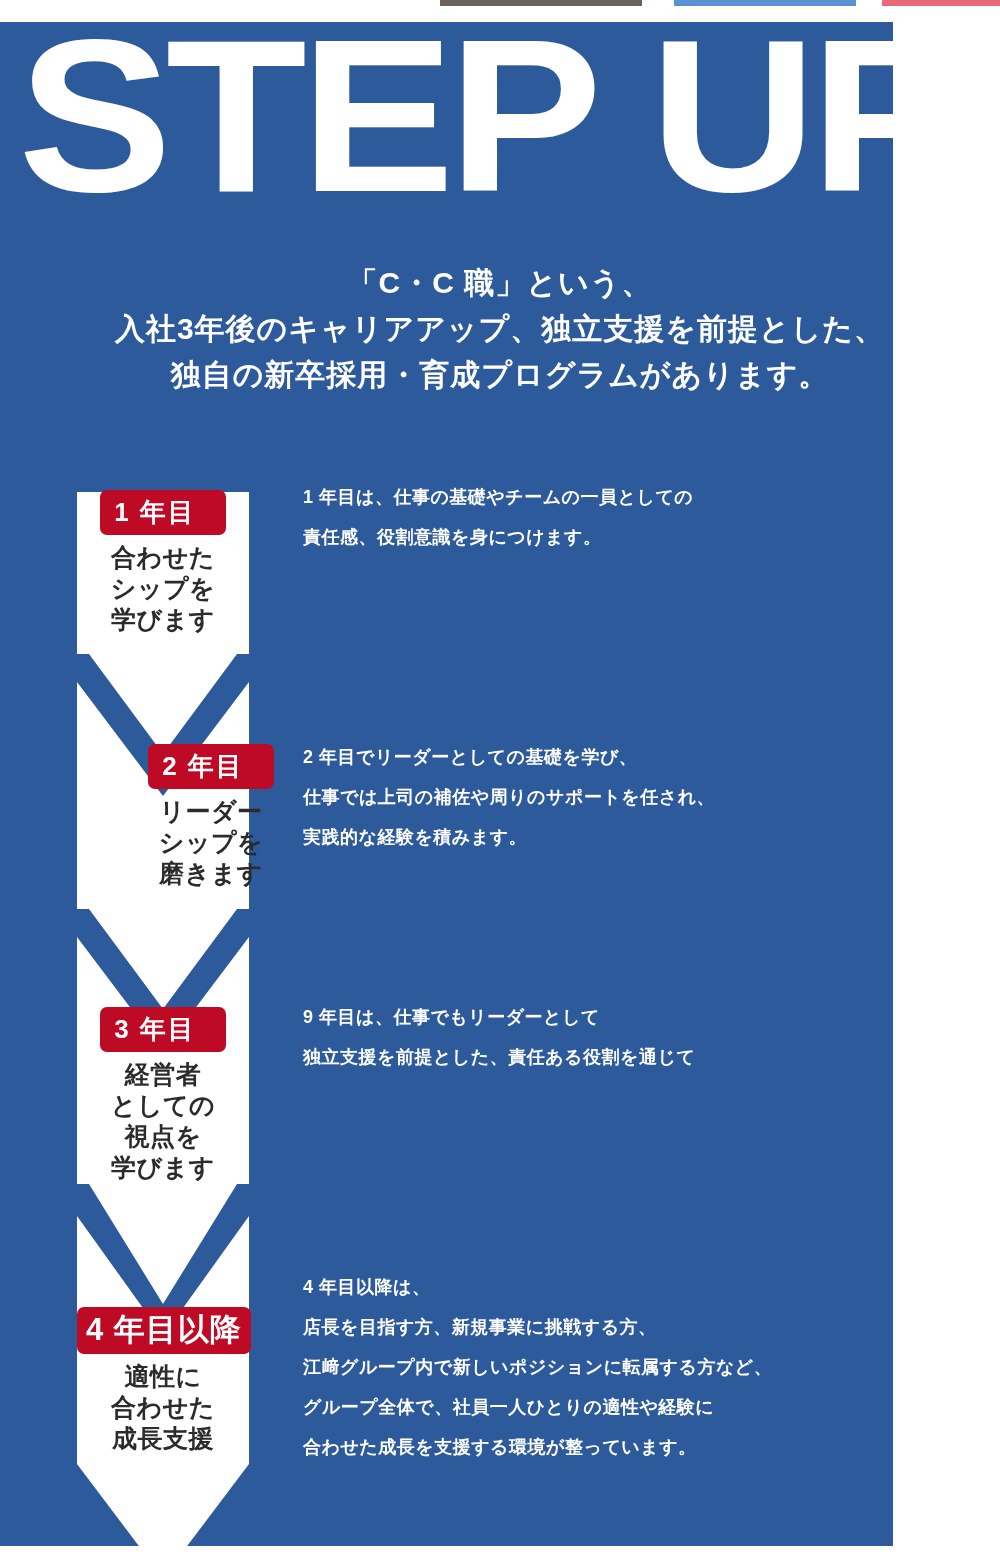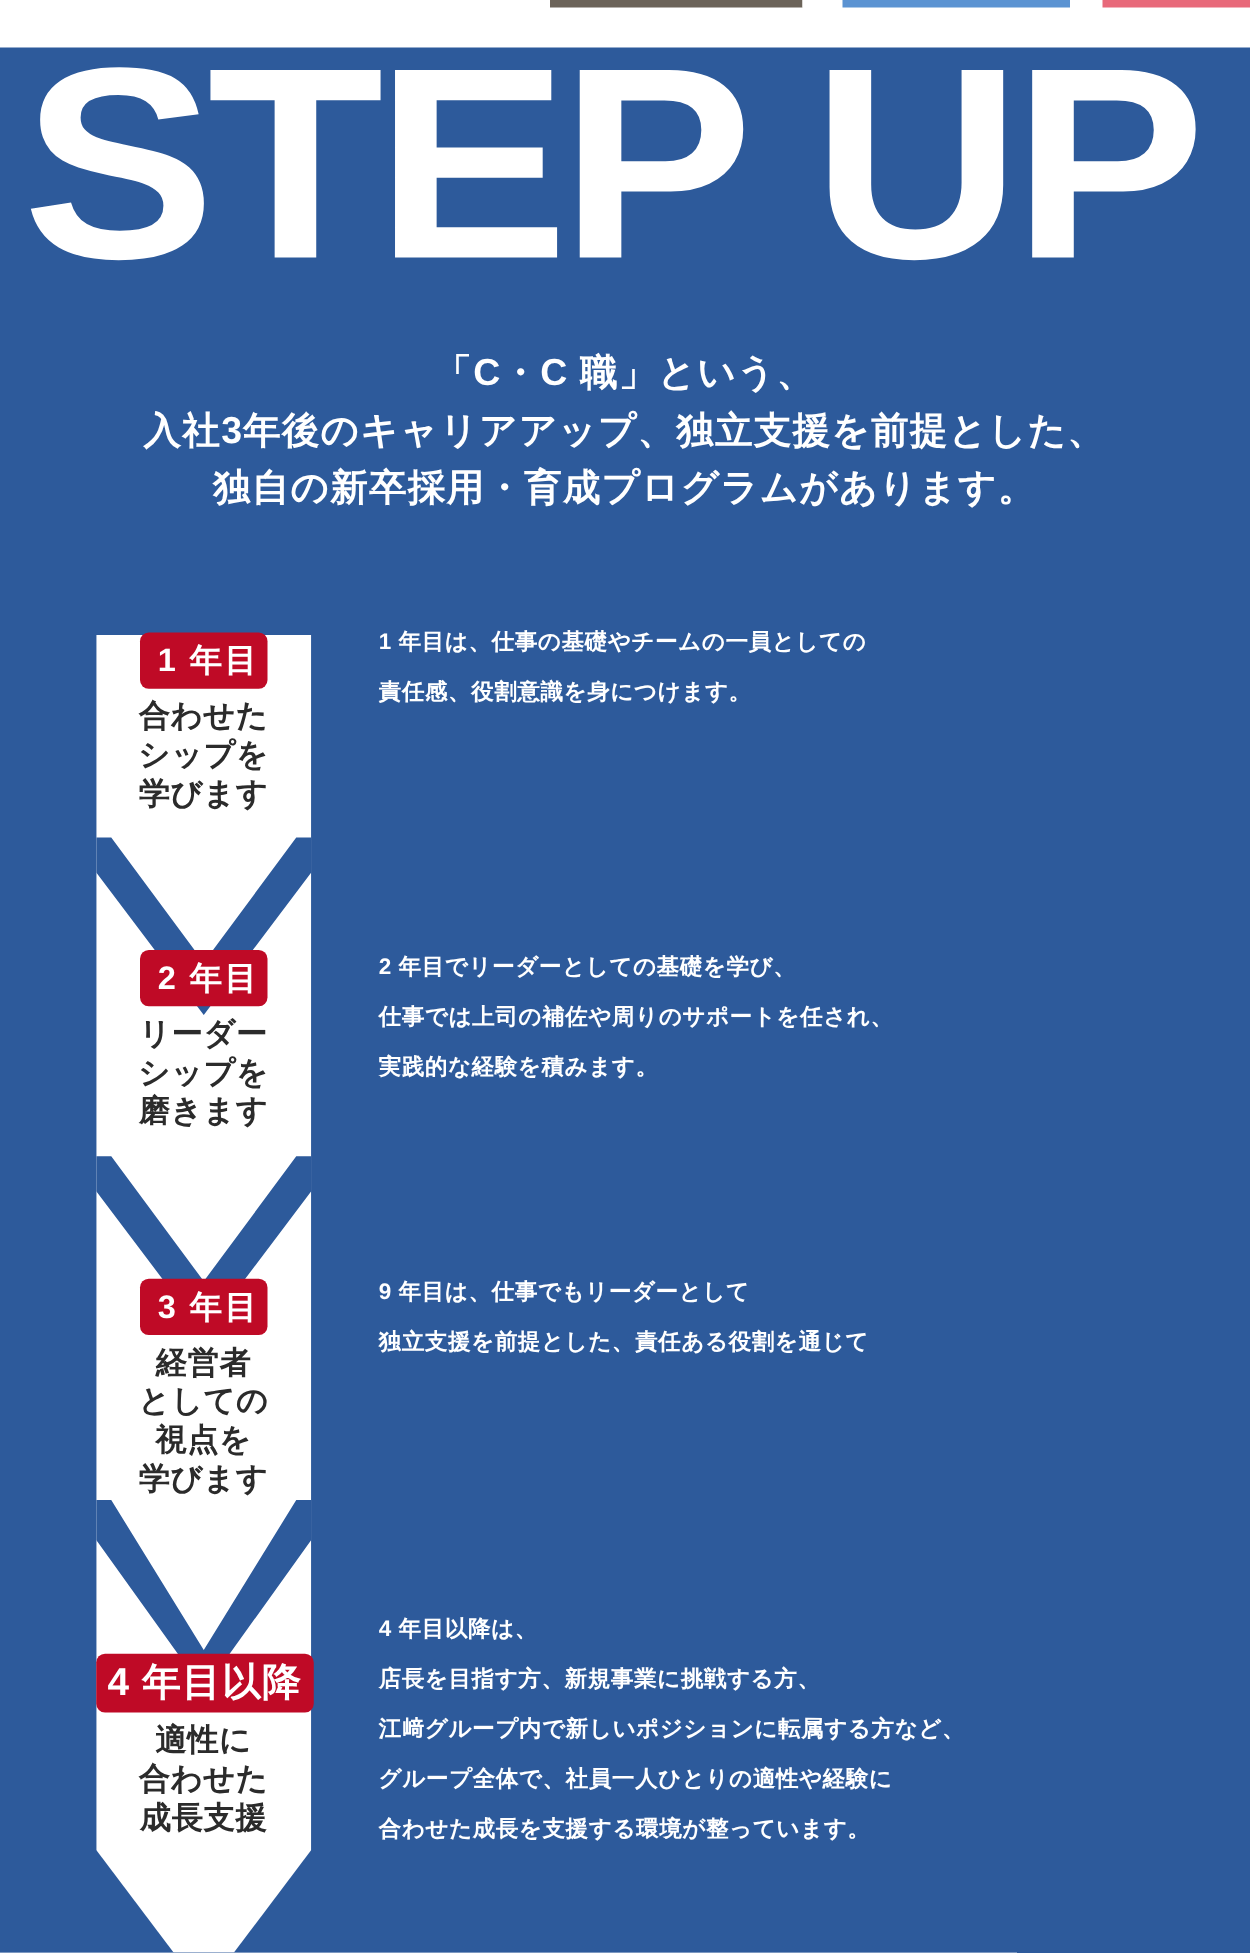--- a/index.html
+++ b/index.html
@@ -17,21 +17,21 @@
   .top-strip .seg{height:6px;}
   .seg-white{flex:0 0 440px;background:#ffffff;}
   .seg-grey {flex:0 0 202px;background:#6b6359;}
   .seg-gap1 {flex:0 0 32px;background:#ffffff;}
   .seg-blue {flex:0 0 182px;background:#5b93d2;}
   .seg-gap2 {flex:0 0 26px;background:#ffffff;}
   .seg-red  {flex:1 1 auto;background:#e8697a;}
 
   
   .panel{
-    position:absolute;left:0;top:38px;width:1000px;height:1524px;
+    position:absolute;left:0;top:22px;width:893px;height:1524px;
     background:#2d5a9b;
     overflow:hidden;
   }
 
   
   .wordmark{
     position:absolute;left:18px;top:-6px;
     width:964px;
     color:#ffffff;
     font-size:218px;
@@ -63,21 +63,21 @@
   
   .step-block{position:absolute;left:77px;width:172px;text-align:center;}
   .badge{
     display:inline-block;
     background:#bf0a26;
     color:#ffffff;
     border-radius:7px;
     font-weight:bold;
     font-size:26px;
     line-height:26px;
-    padding:9px 6px 10px 14px;
+    padding:9px 30px 10px 14px;
     letter-spacing:2px;
     white-space:nowrap;
   }
   .badge.wide{font-size:31px;padding:10px 9px 11px 9px;letter-spacing:1px;}
   .caption{
     margin-top:7px;
     color:#2b2b2b;
     font-size:25px;
     line-height:31px;
     font-weight:bold;
@@ -144,21 +144,21 @@
       <div>学びます</div>
     </div>
   </div>
   <div class="desc" style="top:437px;">
     <div class="body">
       <div>1 年目は、仕事の基礎やチームの一員としての</div>
       <div>責任感、役割意識を身につけます。</div>
     </div>
   </div>
 
-  <div class="step-block" style="top:722px;">
+  <div class="step-block" style="top:722px;margin-left:48px;">
     <span class="badge">2 年目</span>
     <div class="caption">
       <div>リーダー</div>
       <div>シップを</div>
       <div>磨きます</div>
     </div>
   </div>
   <div class="desc nospace" style="top:715px;">
     <div class="body">
       <div>2 年目でリーダーとしての基礎を学び、</div>

